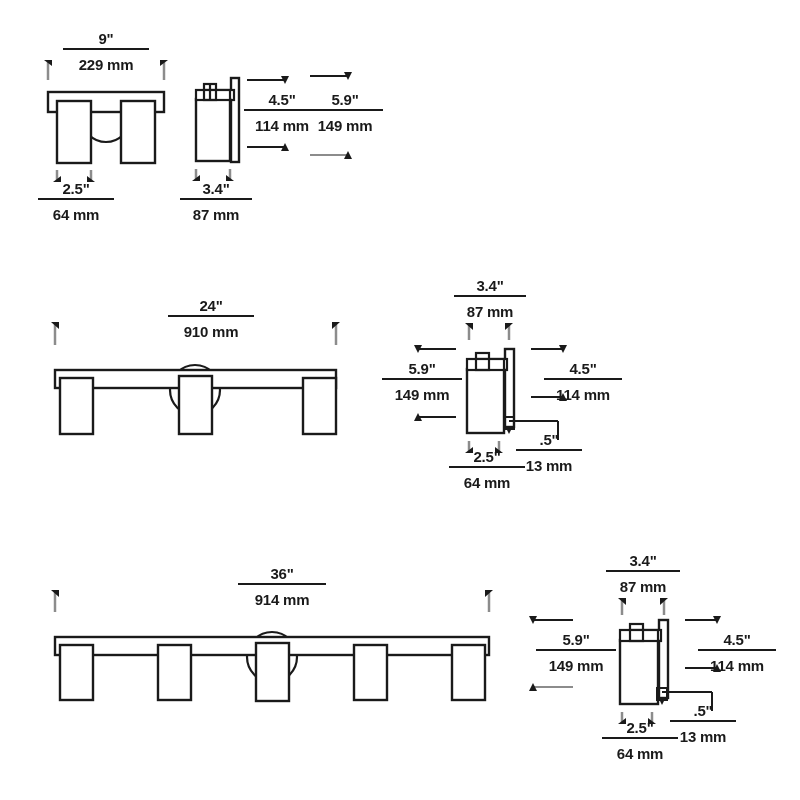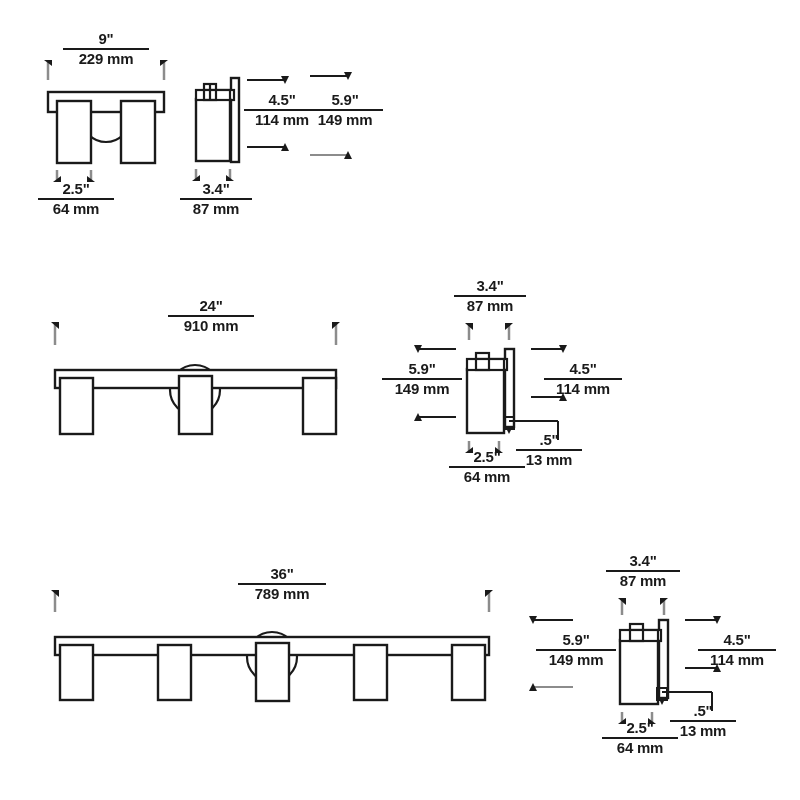--- a/index.html
+++ b/index.html
@@ -39,21 +39,21 @@
   }
   .dim-label .rule {
     display: block;
     height: 2px;
     background: #1a1a1a;
     margin: 0 auto;
   }
   .dim-label .met {
     display: block;
     font-size: 15px;
-    padding-top: 1px;
+    padding-top: 7px;
   }
 </style>
 </head>
 <body>
 
 <div id="sheet">
 
   <svg class="drawing" viewBox="0 0 800 800">
     <defs>
       <marker id="arrRight" markerWidth="9" markerHeight="9" refX="8" refY="4.5" orient="auto">
@@ -303,21 +303,21 @@
 
   <div class="dim-label" style="left:515px; top:432px; width:68px;">
     <span class="imp">.5"</span>
     <span class="rule" style="width:66px;"></span>
     <span class="met">13 mm</span>
   </div>
 
   <div class="dim-label" style="left:236px; top:566px; width:92px;">
     <span class="imp">36"</span>
     <span class="rule" style="width:88px;"></span>
-    <span class="met">789 mm</span>
+    <span class="met">914 mm</span>
   </div>
 
   <div class="dim-label" style="left:603px; top:553px; width:80px;">
     <span class="imp">3.4"</span>
     <span class="rule" style="width:74px;"></span>
     <span class="met">87 mm</span>
   </div>
 
   <div class="dim-label" style="left:535px; top:632px; width:82px;">
     <span class="imp">5.9"</span>

